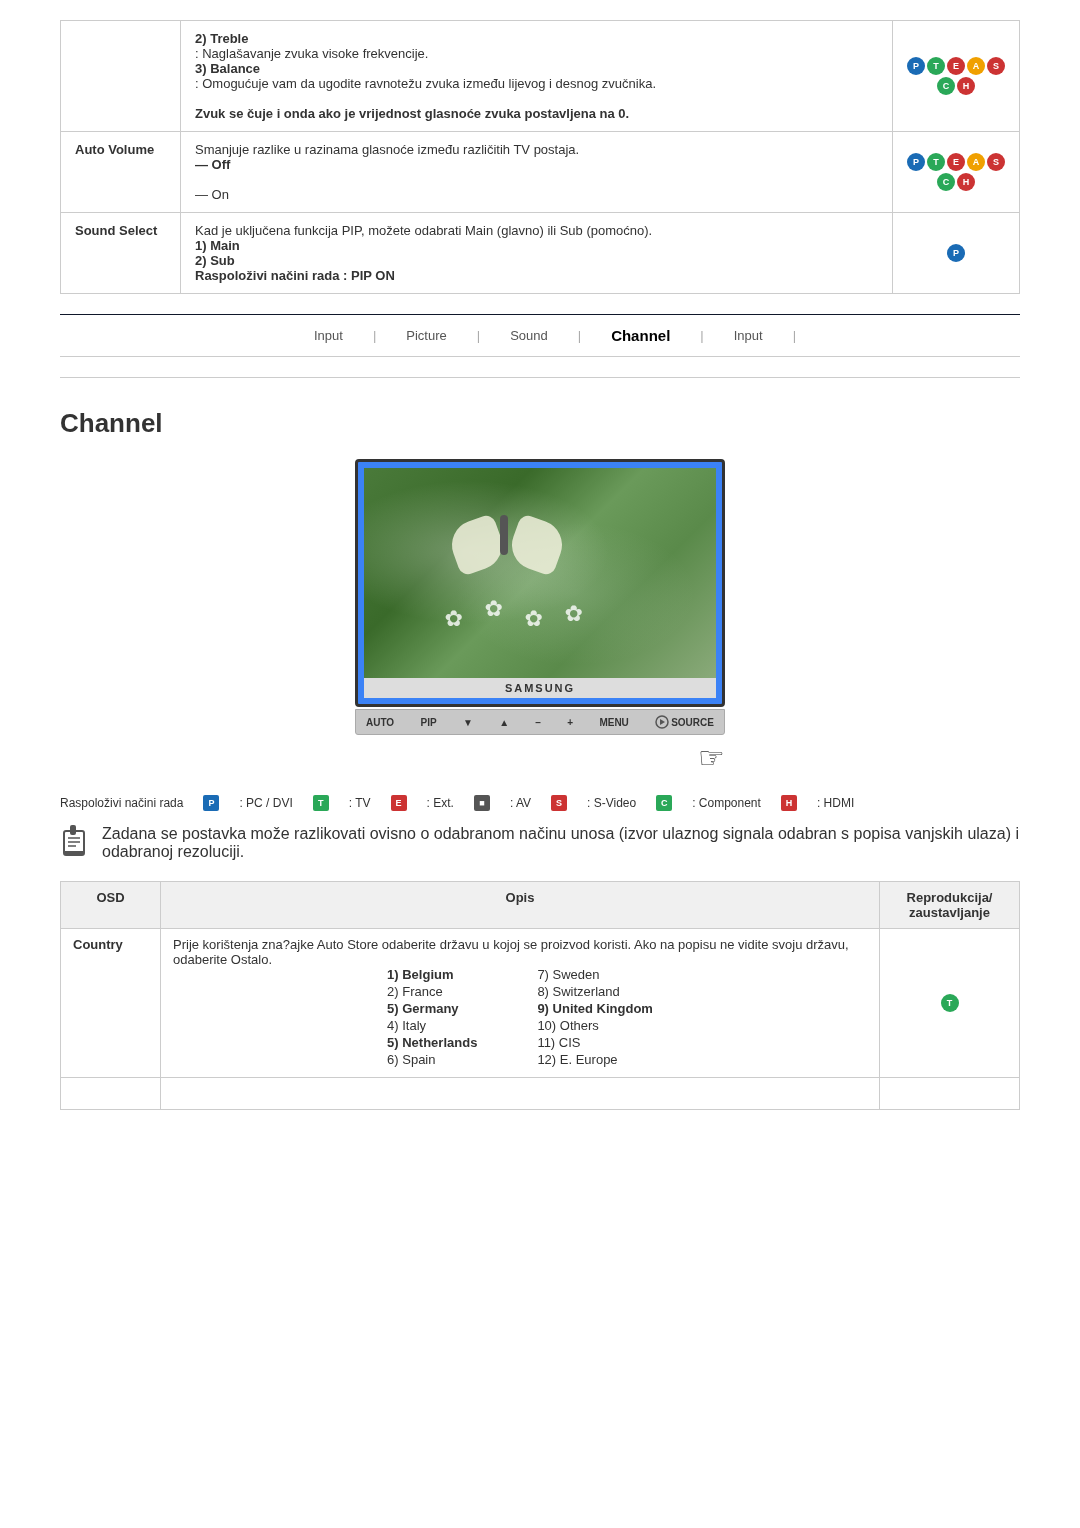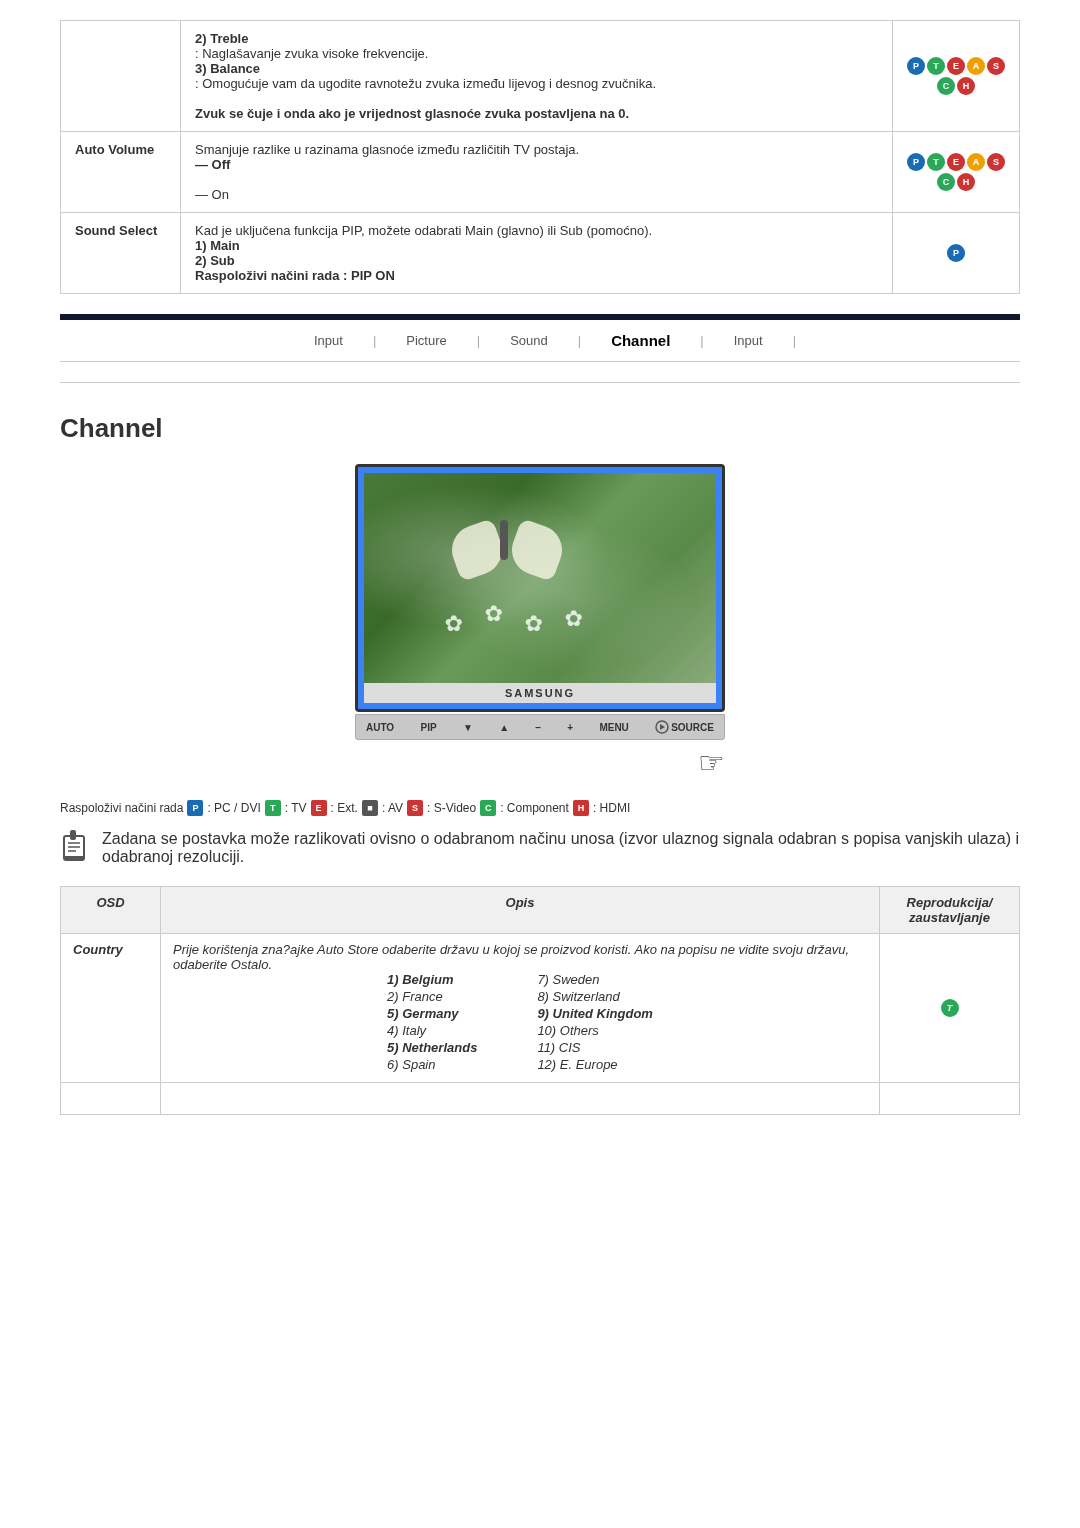--- a/index.html
+++ b/index.html
@@ -66,21 +66,21 @@
     .icon-s { background: #cc3333; }
     .icon-c { background: #2aa858; }
     .icon-h { background: #cc3333; }
 
     
     .nav-bar {
       display: flex;
       align-items: center;
       justify-content: center;
       gap: 0;
-      border-top: 6px solid #0f172a;
+      border-top: 1px solid #0f172a;
       border-bottom: 1px solid #ccc;
       padding: 8px 0;
       margin: 20px 0;
     }
     .nav-item {
       padding: 4px 30px;
       font-size: 13px;
       color: #555;
       cursor: pointer;
       position: relative;
@@ -220,21 +220,21 @@
     }
 
     
     .available-modes {
       font-size: 12px;
       color: #333;
       margin: 10px 0 14px 0;
       display: flex;
       align-items: center;
       flex-wrap: wrap;
-      gap: 4px;
+      gap: 20px;
     }
     .mode-badge {
       display: inline-flex;
       align-items: center;
       justify-content: center;
       width: 16px;
       height: 16px;
       border-radius: 2px;
       font-size: 9px;
       font-weight: bold;
@@ -254,21 +254,20 @@
       font-size: 22px;
       flex-shrink: 0;
       margin-top: -2px;
     }
 
     
     .bottom-table {
       width: 100%;
       border-collapse: collapse;
       margin-top: 8px;
-      font-style: italic;
     }
     .bottom-table th, .bottom-table td {
       border: 1px solid #ccc;
       padding: 8px 12px;
       vertical-align: top;
     }
     .bottom-table th {
       background: #f0f0f0;
       font-weight: bold;
       font-size: 13px;

